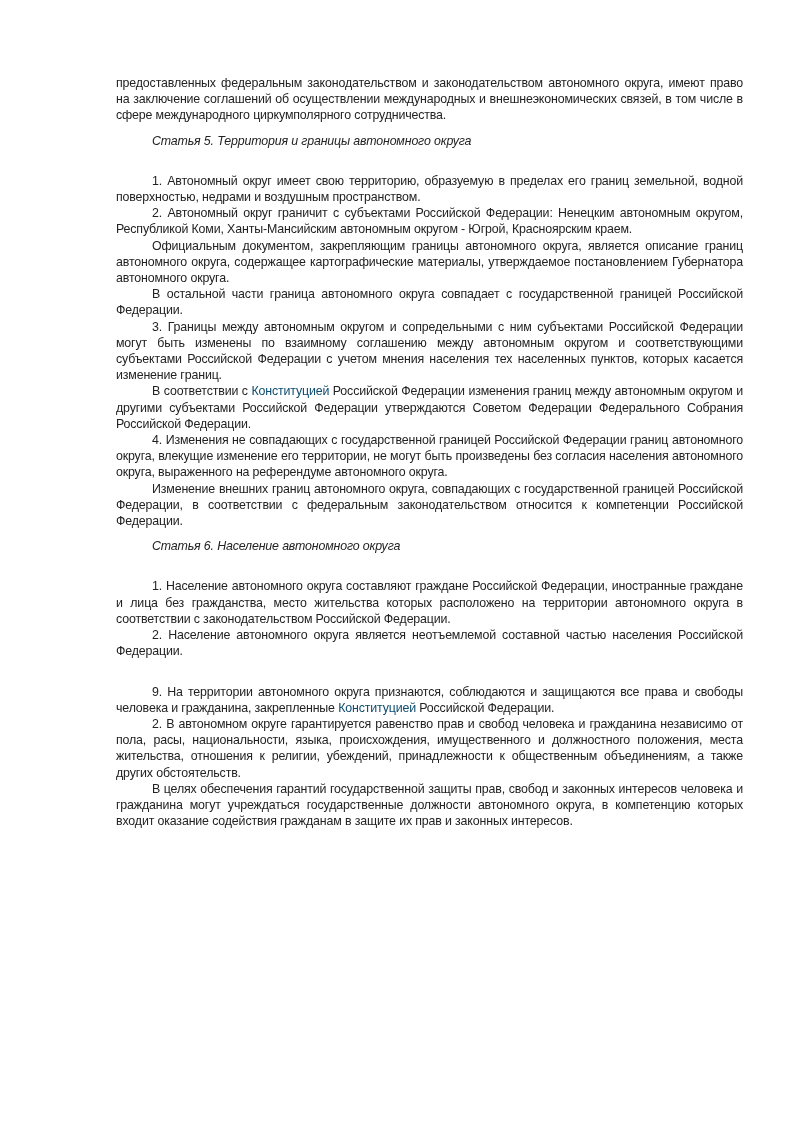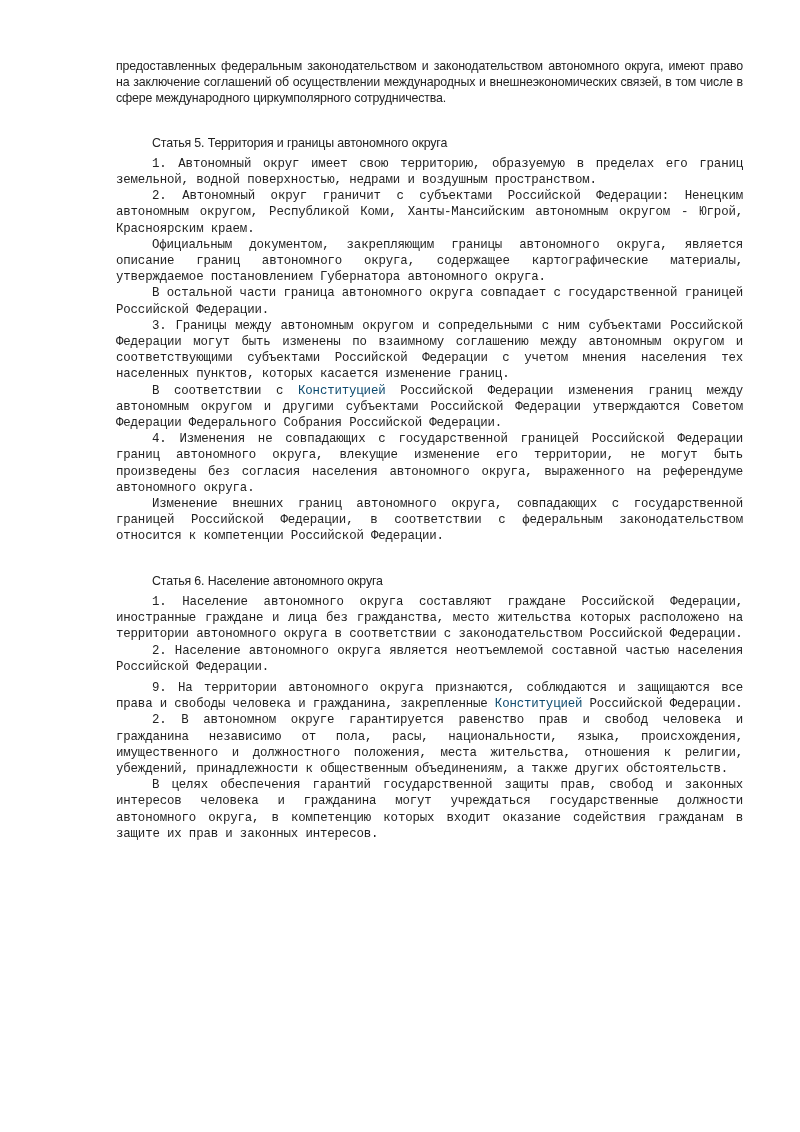--- a/index.html
+++ b/index.html
@@ -1,27 +1,27 @@
 <!DOCTYPE html>
 <html><head>
 <meta charset="utf-8">
 <style>
   html, body { margin: 0; padding: 0; background: #ffffff; }
   body { width: 800px; height: 1132px; position: relative; overflow: hidden; }
   .page {
-    position: absolute; left: 116px; top: 58px; width: 627px;
+    position: absolute; left: 116px; top: 75px; width: 627px;
     font-family: "Liberation Sans", sans-serif;
     font-size: 12.4px; line-height: 16.2px; color: #222222;
     letter-spacing: -0.15px;
   }
   .p { text-align: justify; text-align-last: left; margin: 0; }
   .ind { text-indent: 36px; }
   .heading { margin: 0; padding-left: 36px; }
-  .gap-before-h { margin-top: 28px; }
-  .gap-after-h { margin-top: 5px; font-family: Liberation Mono, monospace; }
+  .gap-before-h { margin-top: 9px; font-style: italic; }
+  .gap-after-h { margin-top: 24px; }
   .link { color: #0c4a6e; text-decoration: none; cursor: pointer; }
 </style>
 </head>
 <body>
 
 <div class="page">
 
   <p class="p">предоставленных федеральным законодательством и законодательством автономного округа, имеют право на заключение соглашений об осуществлении международных и внешнеэкономических связей, в том числе в сфере международного циркумполярного сотрудничества.</p>
 
   <p class="heading gap-before-h">Статья 5. Территория и границы автономного округа</p>

